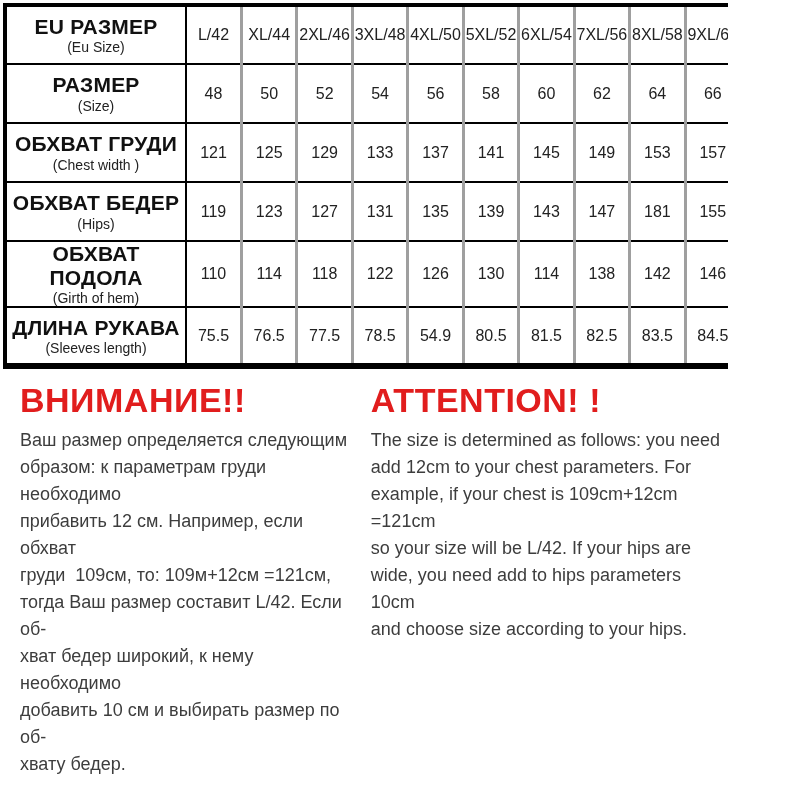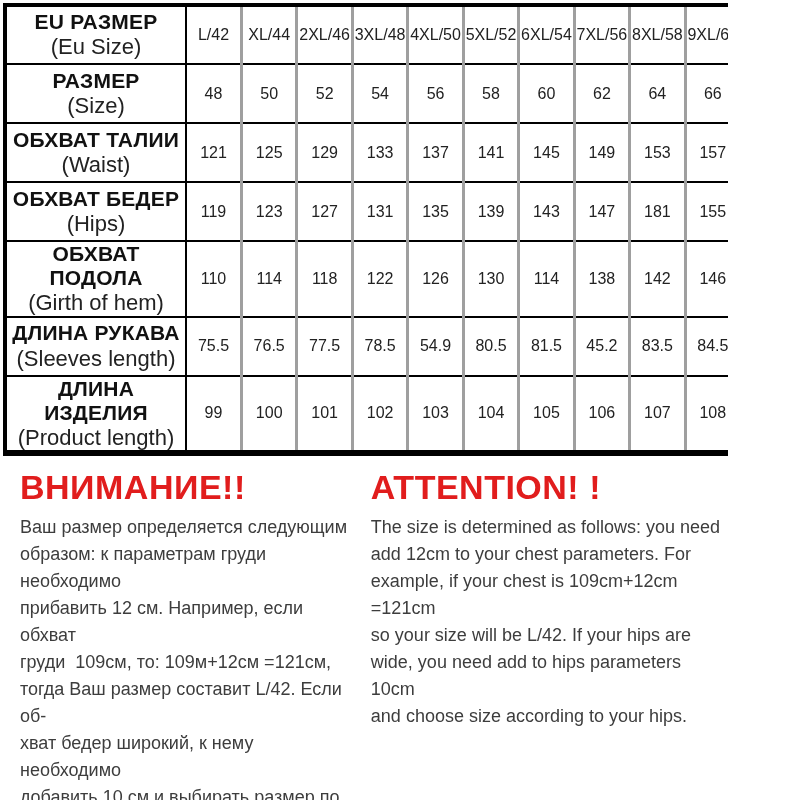--- a/index.html
+++ b/index.html
@@ -40,21 +40,21 @@
   }
   .label-ru {
     font-weight: bold;
     font-size: 21px;
     color: #111;
     line-height: 1.15;
     letter-spacing: 0.2px;
   }
   .label-en {
     font-weight: normal;
-    font-size: 22px;
+    font-size: 14px;
     color: #222;
     line-height: 1.15;
   }
   td.value-cell {
     border-top: 2px solid #000;
     border-bottom: 2px solid #000;
     border-left: 3px solid #9f9f9f;
     border-right: 3px solid #9f9f9f;
     text-align: center;
     vertical-align: middle;
@@ -130,22 +130,22 @@
           <td class="value-cell">56</td>
           <td class="value-cell">58</td>
           <td class="value-cell">60</td>
           <td class="value-cell">62</td>
           <td class="value-cell">64</td>
           <td class="value-cell">66</td>
           <td class="value-cell">68</td>
         </tr>
         <tr>
           <th class="label-cell">
-            <div class="label-ru">ОБХВАТ ТАЛИИ</div>
-            <div class="label-en">(Waist)</div>
+            <div class="label-ru">ОБХВАТ ГРУДИ</div>
+            <div class="label-en">(Chest width )</div>
           </th>
           <td class="value-cell first-val">121</td>
           <td class="value-cell">125</td>
           <td class="value-cell">129</td>
           <td class="value-cell">133</td>
           <td class="value-cell">137</td>
           <td class="value-cell">141</td>
           <td class="value-cell">145</td>
           <td class="value-cell">149</td>
           <td class="value-cell">153</td>
@@ -191,41 +191,24 @@
             <div class="label-ru">ДЛИНА РУКАВА</div>
             <div class="label-en">(Sleeves length)</div>
           </th>
           <td class="value-cell first-val">75.5</td>
           <td class="value-cell">76.5</td>
           <td class="value-cell">77.5</td>
           <td class="value-cell">78.5</td>
           <td class="value-cell">54.9</td>
           <td class="value-cell">80.5</td>
           <td class="value-cell">81.5</td>
-          <td class="value-cell">45.2</td>
+          <td class="value-cell">82.5</td>
           <td class="value-cell">83.5</td>
           <td class="value-cell">84.5</td>
           <td class="value-cell">85.5</td>
-        </tr>
-        <tr>
-          <th class="label-cell">
-            <div class="label-ru">ДЛИНА ИЗДЕЛИЯ</div>
-            <div class="label-en">(Product length)</div>
-          </th>
-          <td class="value-cell first-val">99</td>
-          <td class="value-cell">100</td>
-          <td class="value-cell">101</td>
-          <td class="value-cell">102</td>
-          <td class="value-cell">103</td>
-          <td class="value-cell">104</td>
-          <td class="value-cell">105</td>
-          <td class="value-cell">106</td>
-          <td class="value-cell">107</td>
-          <td class="value-cell">108</td>
-          <td class="value-cell">109</td>
         </tr>
       </tbody>
   </table>
 
   <div class="notes">
     <div class="note note-ru">
       <div class="note-heading">ВНИМАНИЕ!!</div>
       <div class="note-body">Ваш размер определяется следующим
 образом: к параметрам груди необходимо
 прибавить 12 см. Например, если обхват

